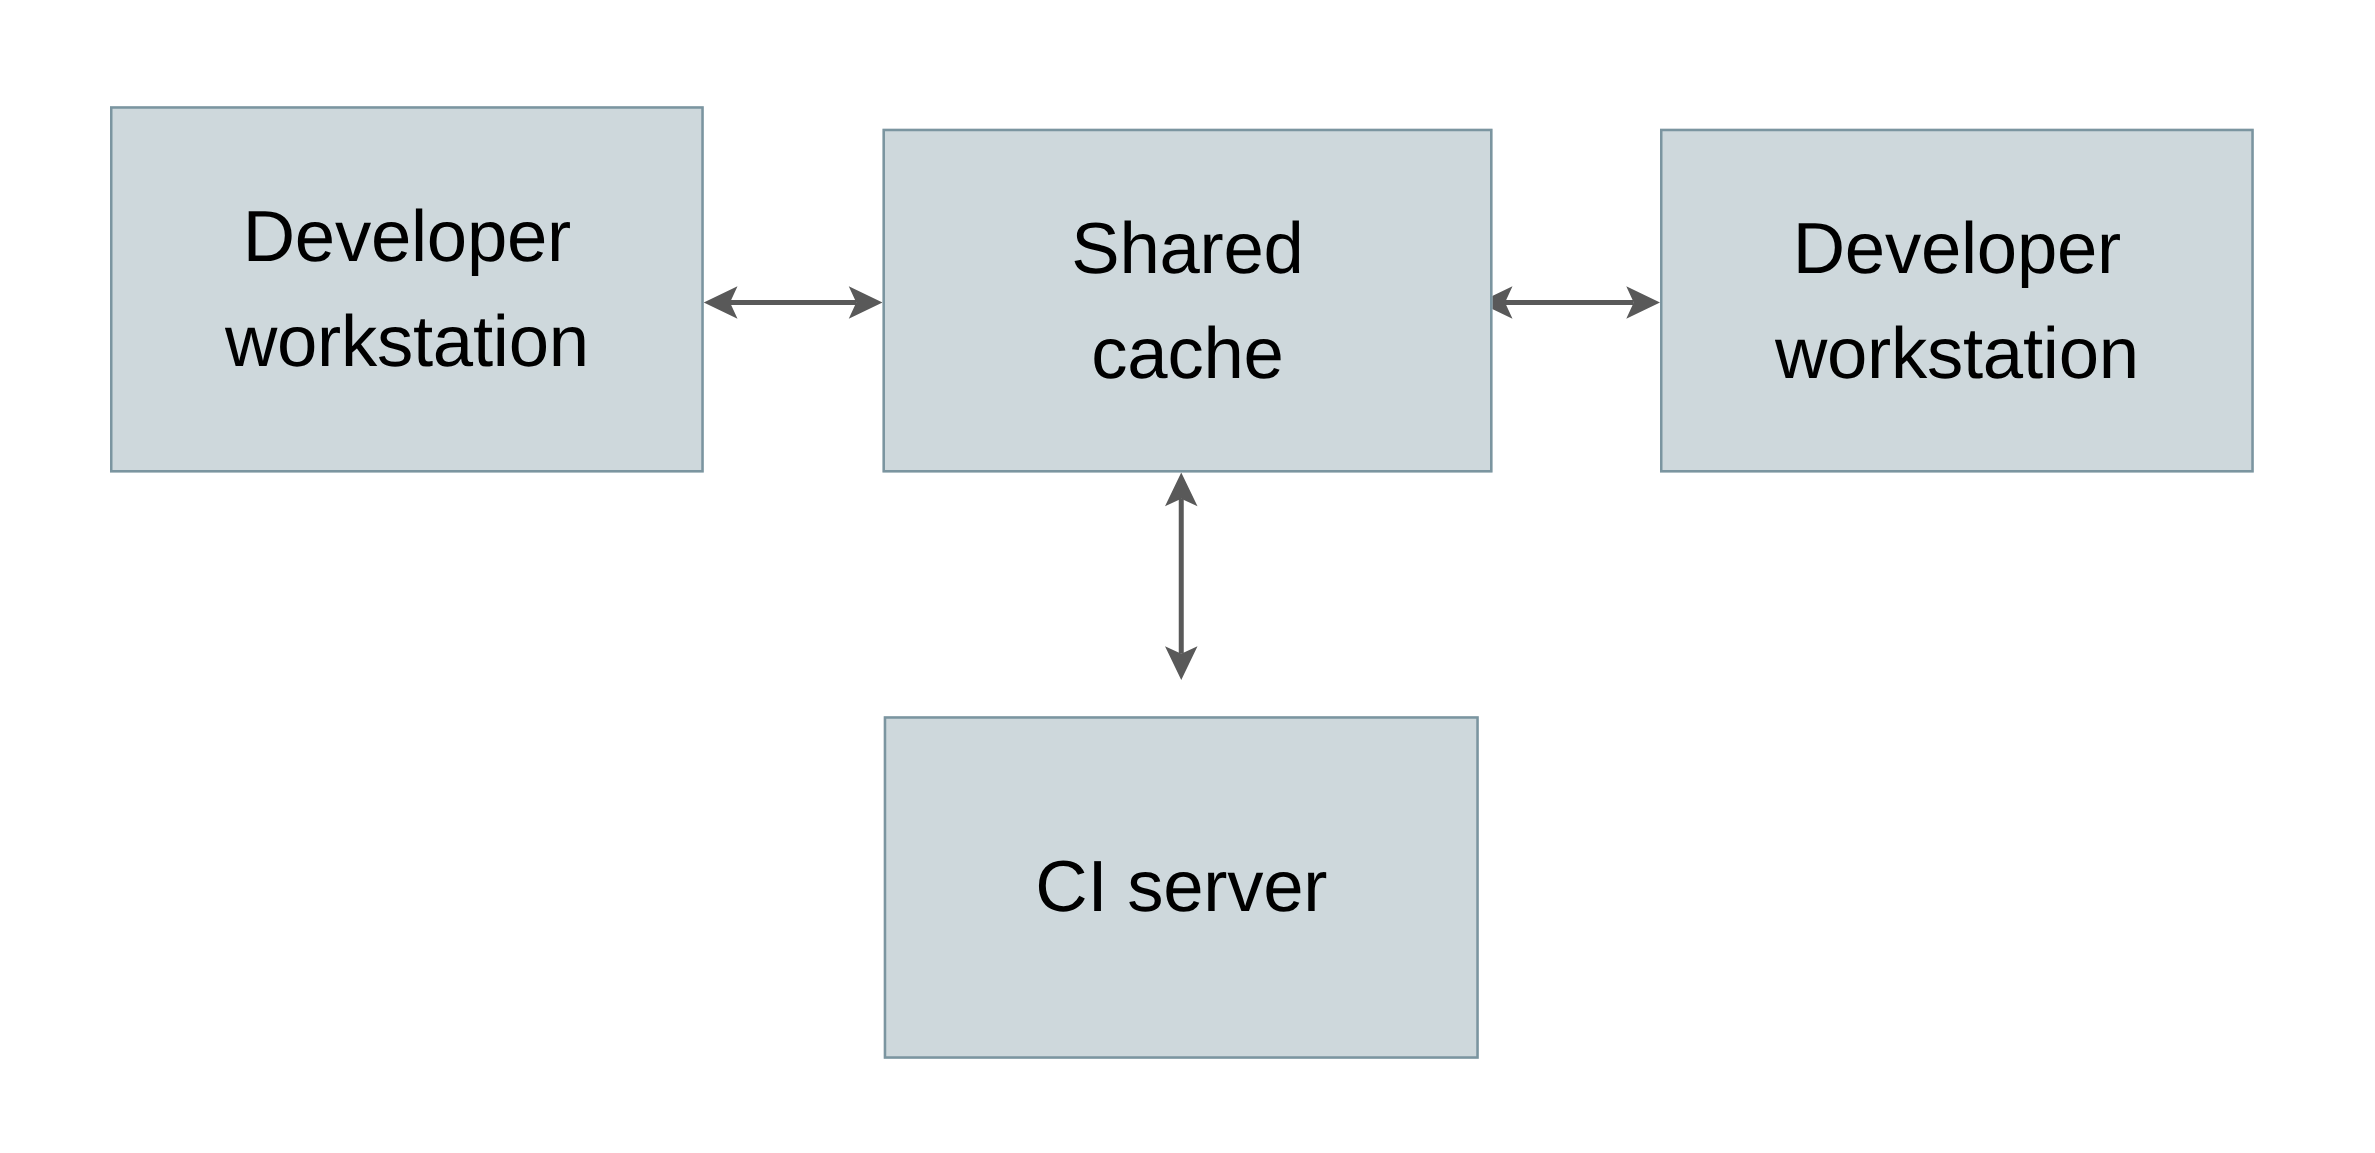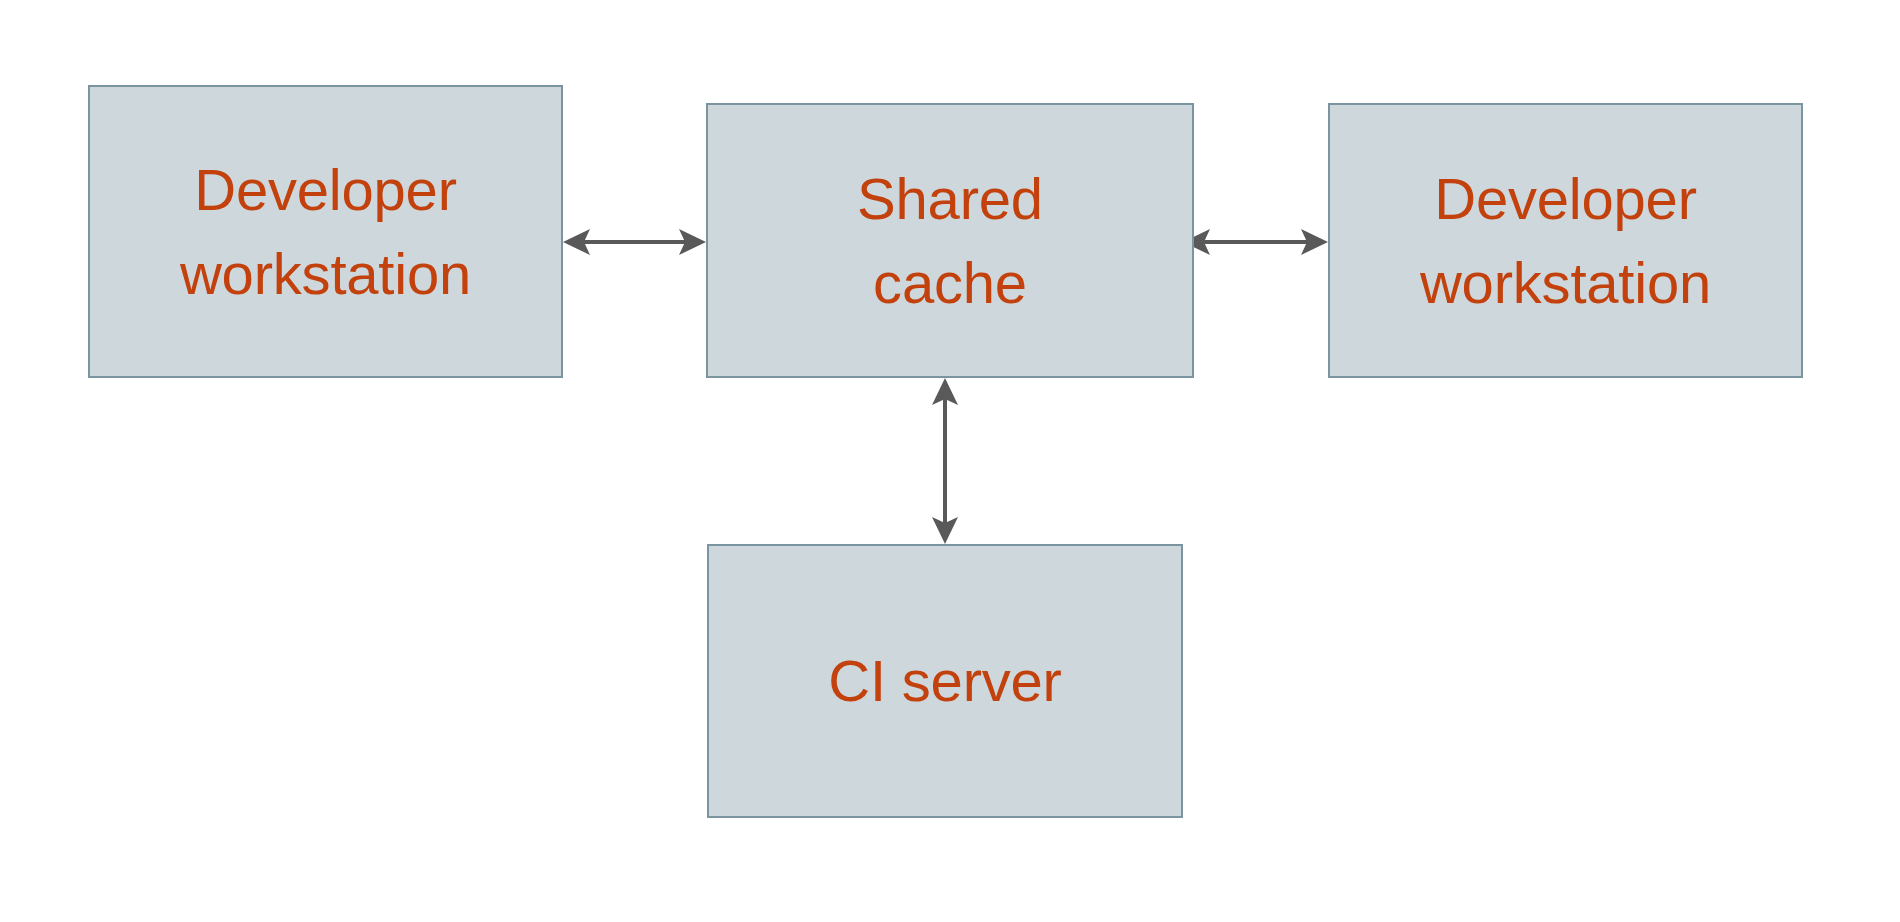--- a/index.html
+++ b/index.html
@@ -20,21 +20,21 @@
     position: absolute;
     box-sizing: border-box;
     background: #ced8dc;
     border: 2px solid #7b95a0;
     display: flex;
     align-items: center;
     justify-content: center;
     text-align: center;
   }
   .node-label {
-    color: #c2410c;
+    color: #000000;
     font-family: "Liberation Sans", sans-serif;
     font-size: 58px;
     line-height: 84px;
     font-weight: 400;
     letter-spacing: -0.2px;
     white-space: pre-line;
     padding: 0 6px;
   }
   .edge {
     position: absolute;
@@ -88,17 +88,17 @@
   <div class="node" style="left:706px; top:103px; width:488px; height:275px;">
     <span class="node-label">Shared
 cache</span>
   </div>
 
   <div class="node" style="left:1328px; top:103px; width:475px; height:275px;">
     <span class="node-label">Developer
 workstation</span>
   </div>
 
-  <div class="node" style="left:707px; top:544px; width:476px; height:274px;">
+  <div class="node" style="left:707px; top:573px; width:476px; height:274px;">
     <span class="node-label">CI server</span>
   </div>
 
 </div>
 
 </body></html>

